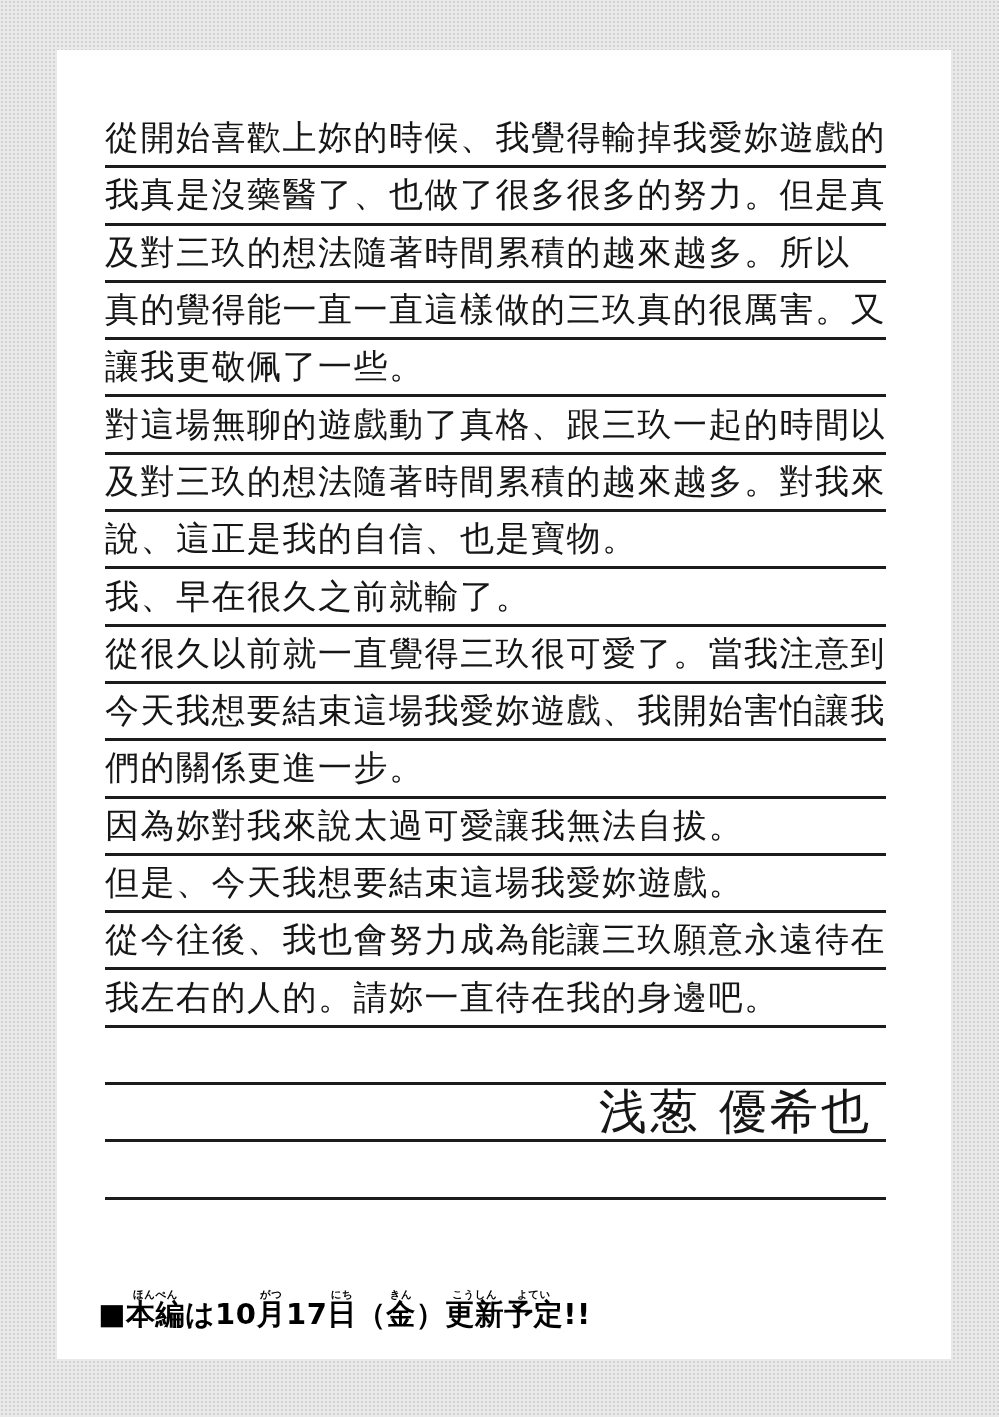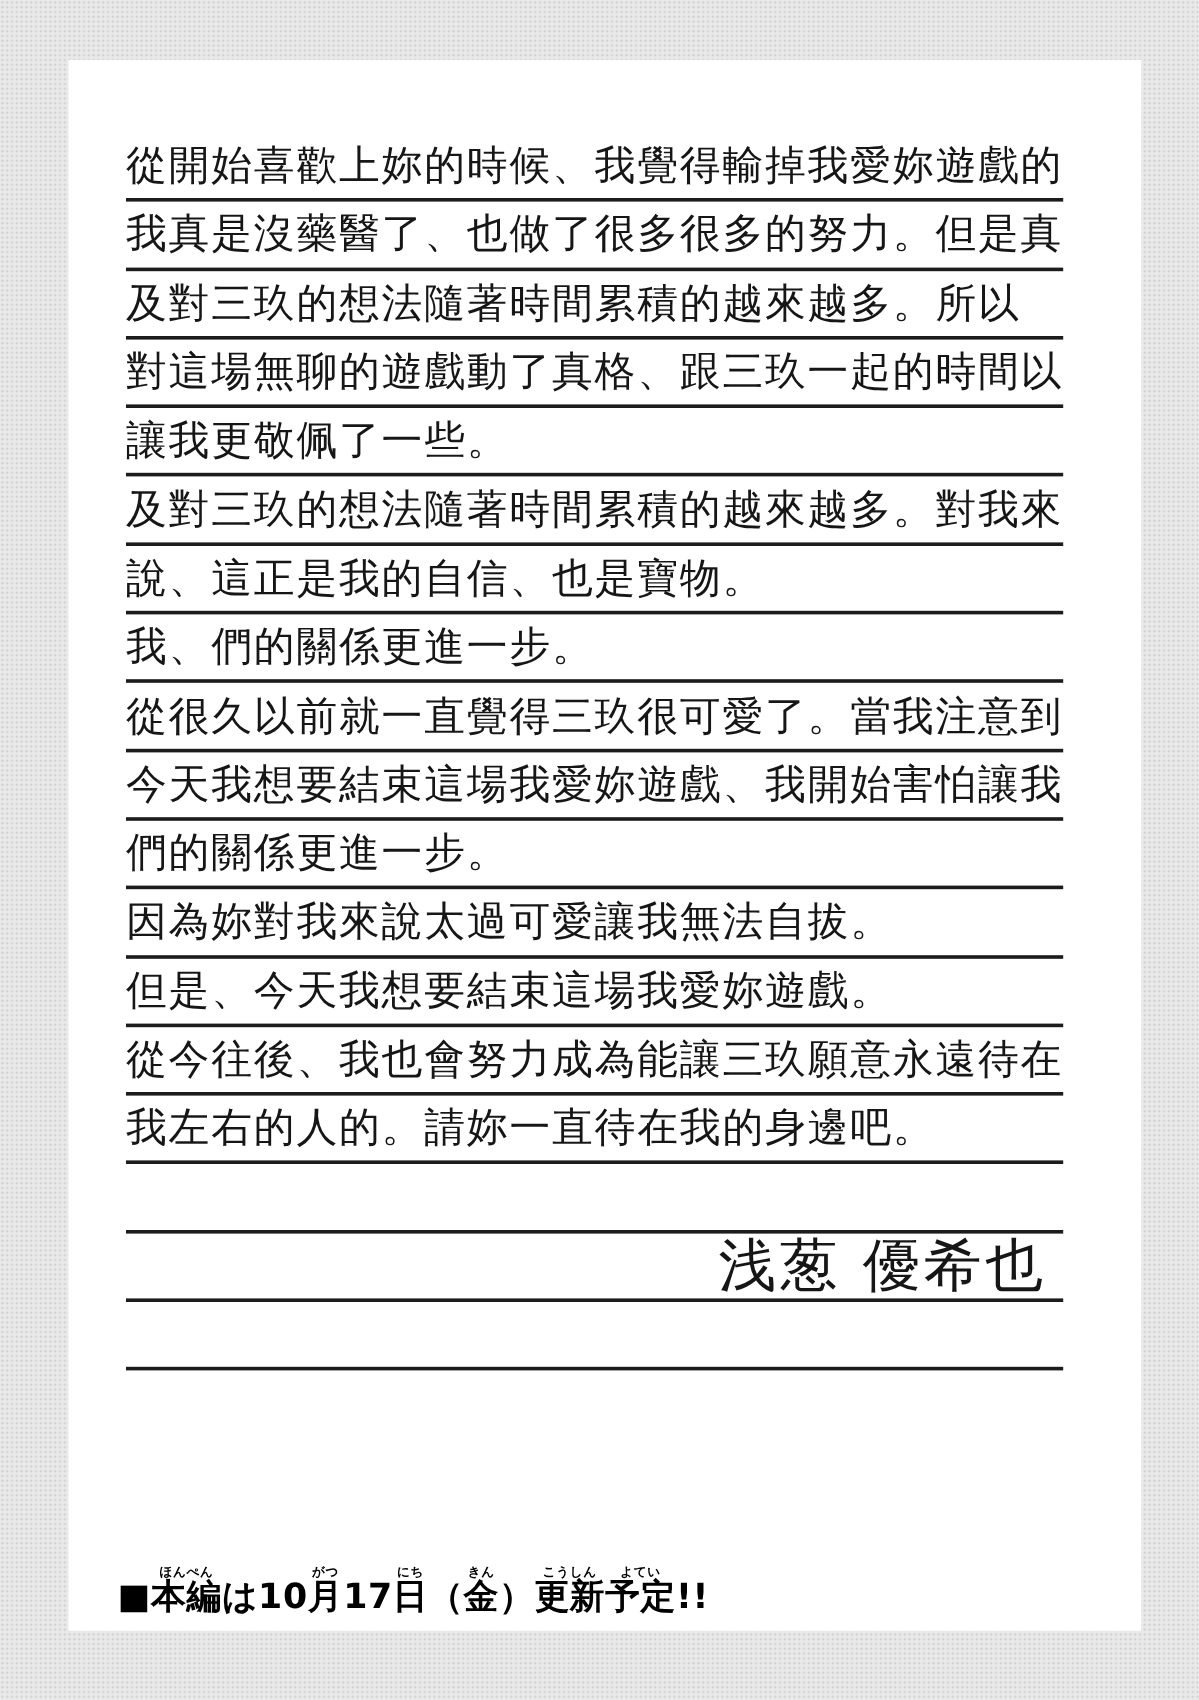--- a/index.html
+++ b/index.html
@@ -37,21 +37,21 @@
     overflow: visible;
   }
   .row.sig {
     justify-content: flex-end;
     padding-right: 14px;
     font-size: 48px;
     letter-spacing: 3px;
   }
   .footer {
     position: absolute;
-    left: 41px; bottom: 8px;
+    left: 41px; bottom: 24px;
     color: #000000;
     font-weight: 700;
     font-size: 29px;
     letter-spacing: 0.5px;
     white-space: nowrap;
   }
   .footer ruby {
     ruby-align: center;
   }
   .footer rt {
@@ -69,33 +69,36 @@
       <div class="row">
         <span>從開始喜歡上妳的時候、我覺得輸掉我愛妳遊戲的</span>
       </div>
       <div class="row">
         <span>我真是沒藥醫了、也做了很多很多的努力。但是真</span>
       </div>
       <div class="row">
         <span>及對三玖的想法隨著時間累積的越來越多。所以</span>
       </div>
       <div class="row">
-        <span>對這場無聊的遊戲動了真格、跟三玖一起的時間以</span>
+        <span>真的覺得能一直一直這樣做的三玖真的很厲害。又</span>
       </div>
       <div class="row">
         <span>讓我更敬佩了一些。</span>
+      </div>
+      <div class="row">
+        <span>對這場無聊的遊戲動了真格、跟三玖一起的時間以</span>
       </div>
       <div class="row">
         <span>及對三玖的想法隨著時間累積的越來越多。對我來</span>
       </div>
       <div class="row">
         <span>說、這正是我的自信、也是寶物。</span>
       </div>
       <div class="row">
-        <span>我、們的關係更進一步。</span>
+        <span>我、早在很久之前就輸了。</span>
       </div>
       <div class="row">
         <span>從很久以前就一直覺得三玖很可愛了。當我注意到</span>
       </div>
       <div class="row">
         <span>今天我想要結束這場我愛妳遊戲、我開始害怕讓我</span>
       </div>
       <div class="row">
         <span>們的關係更進一步。</span>
       </div>

